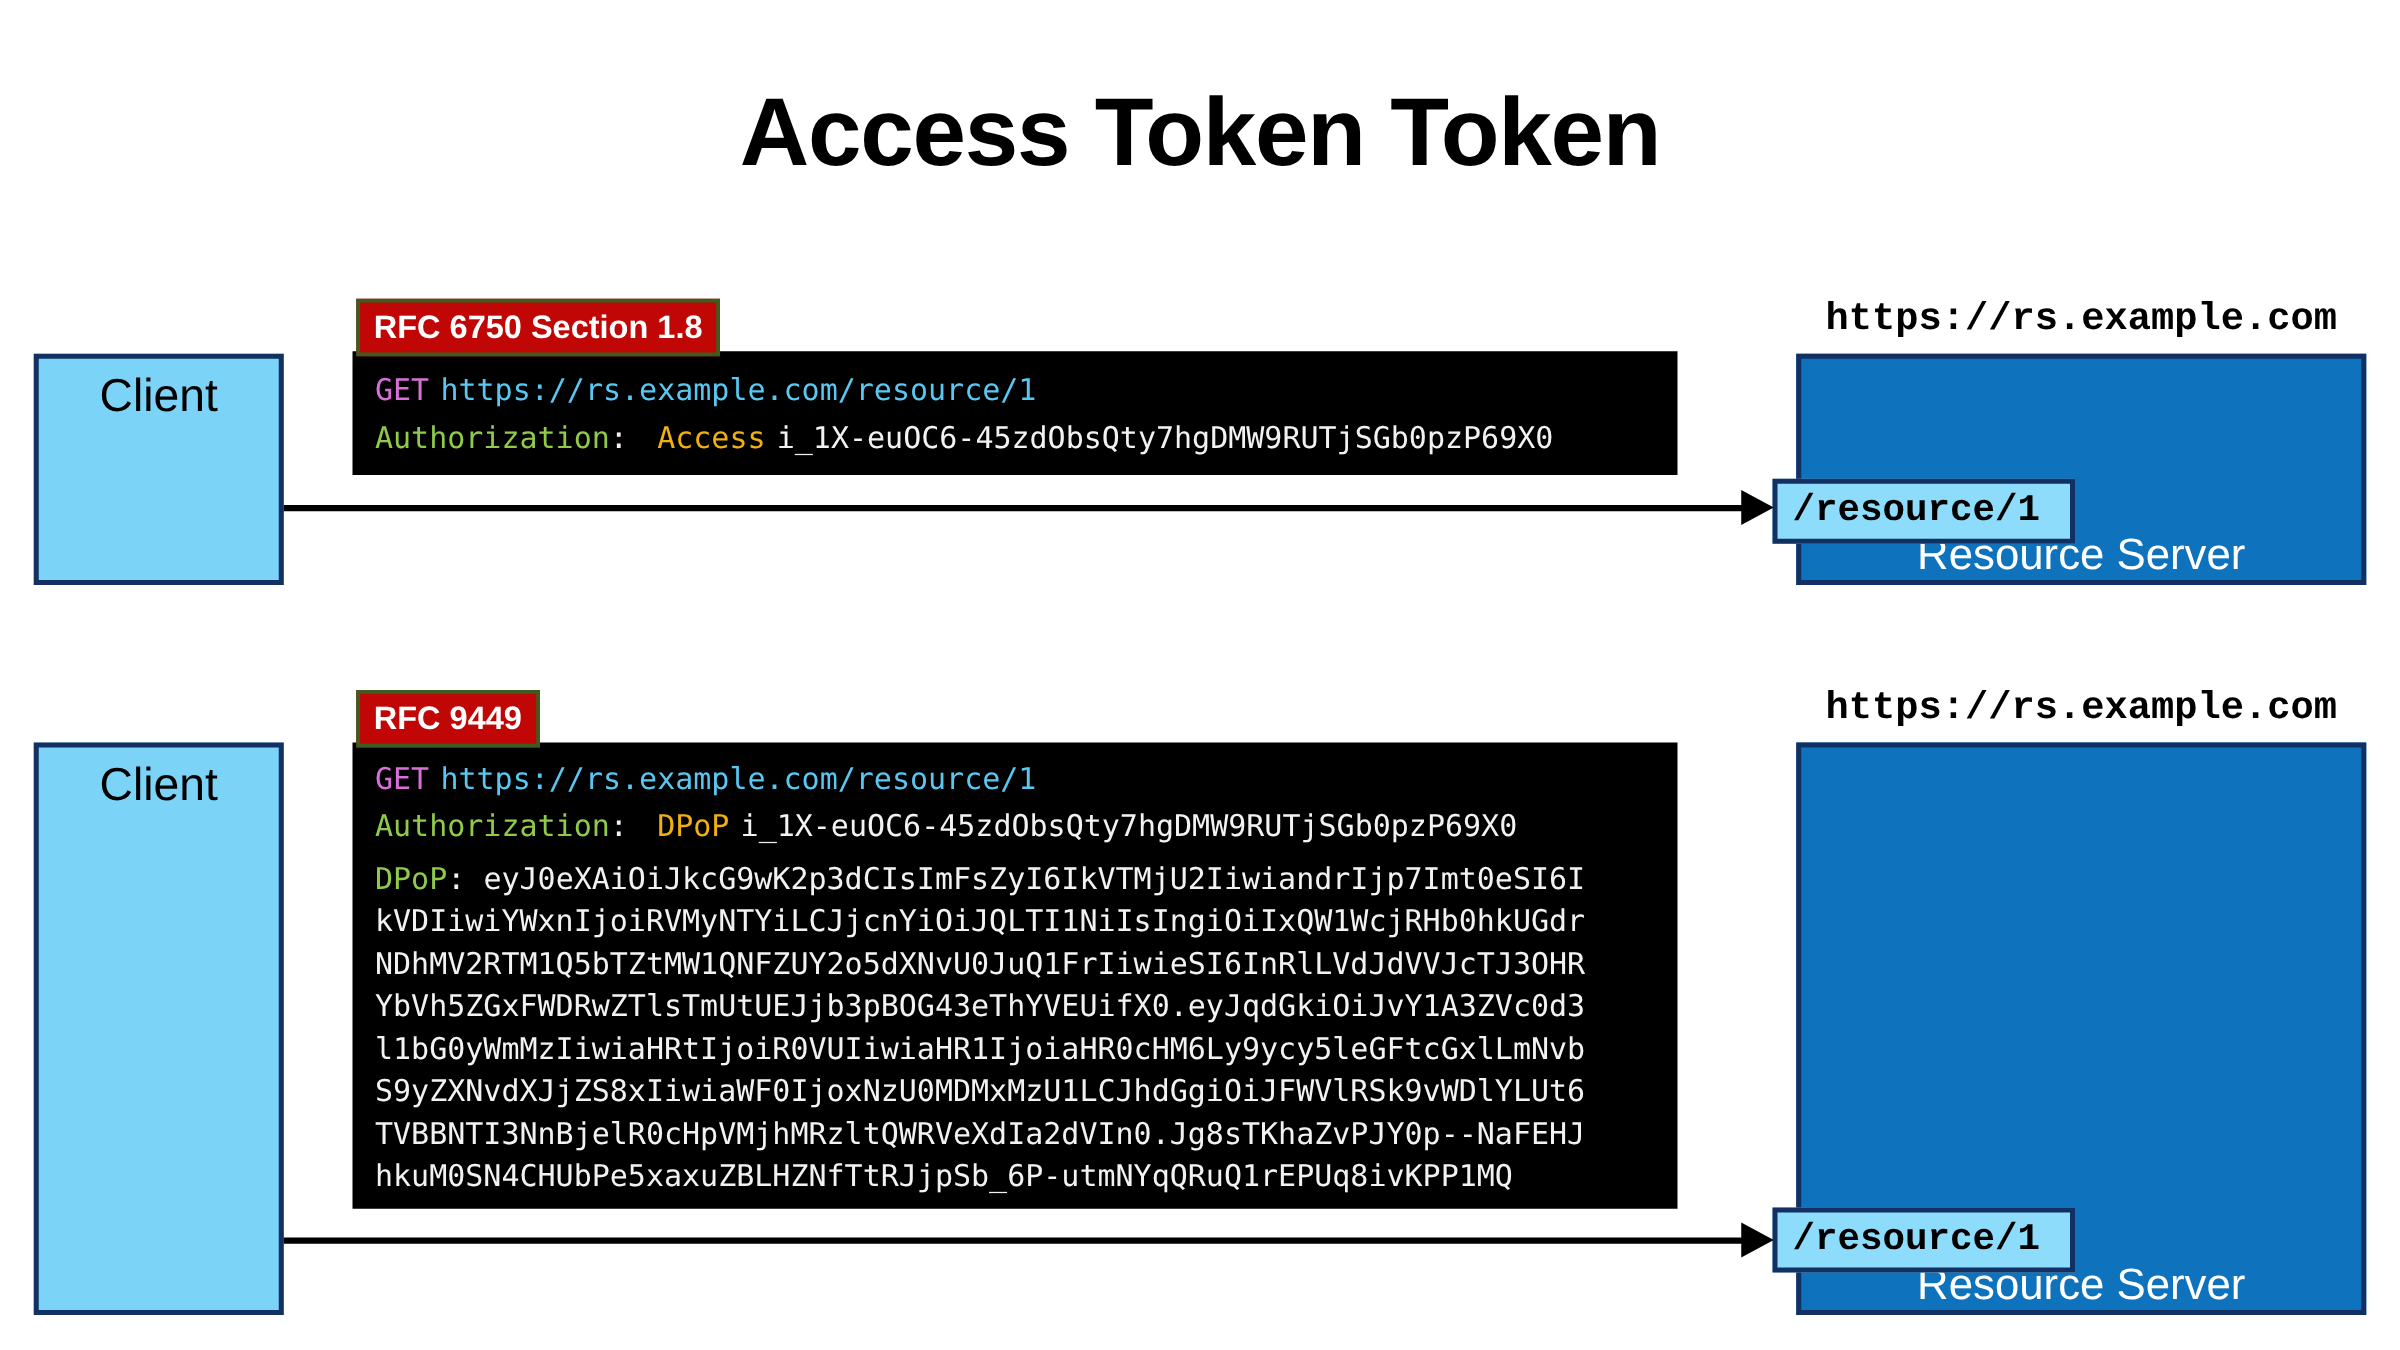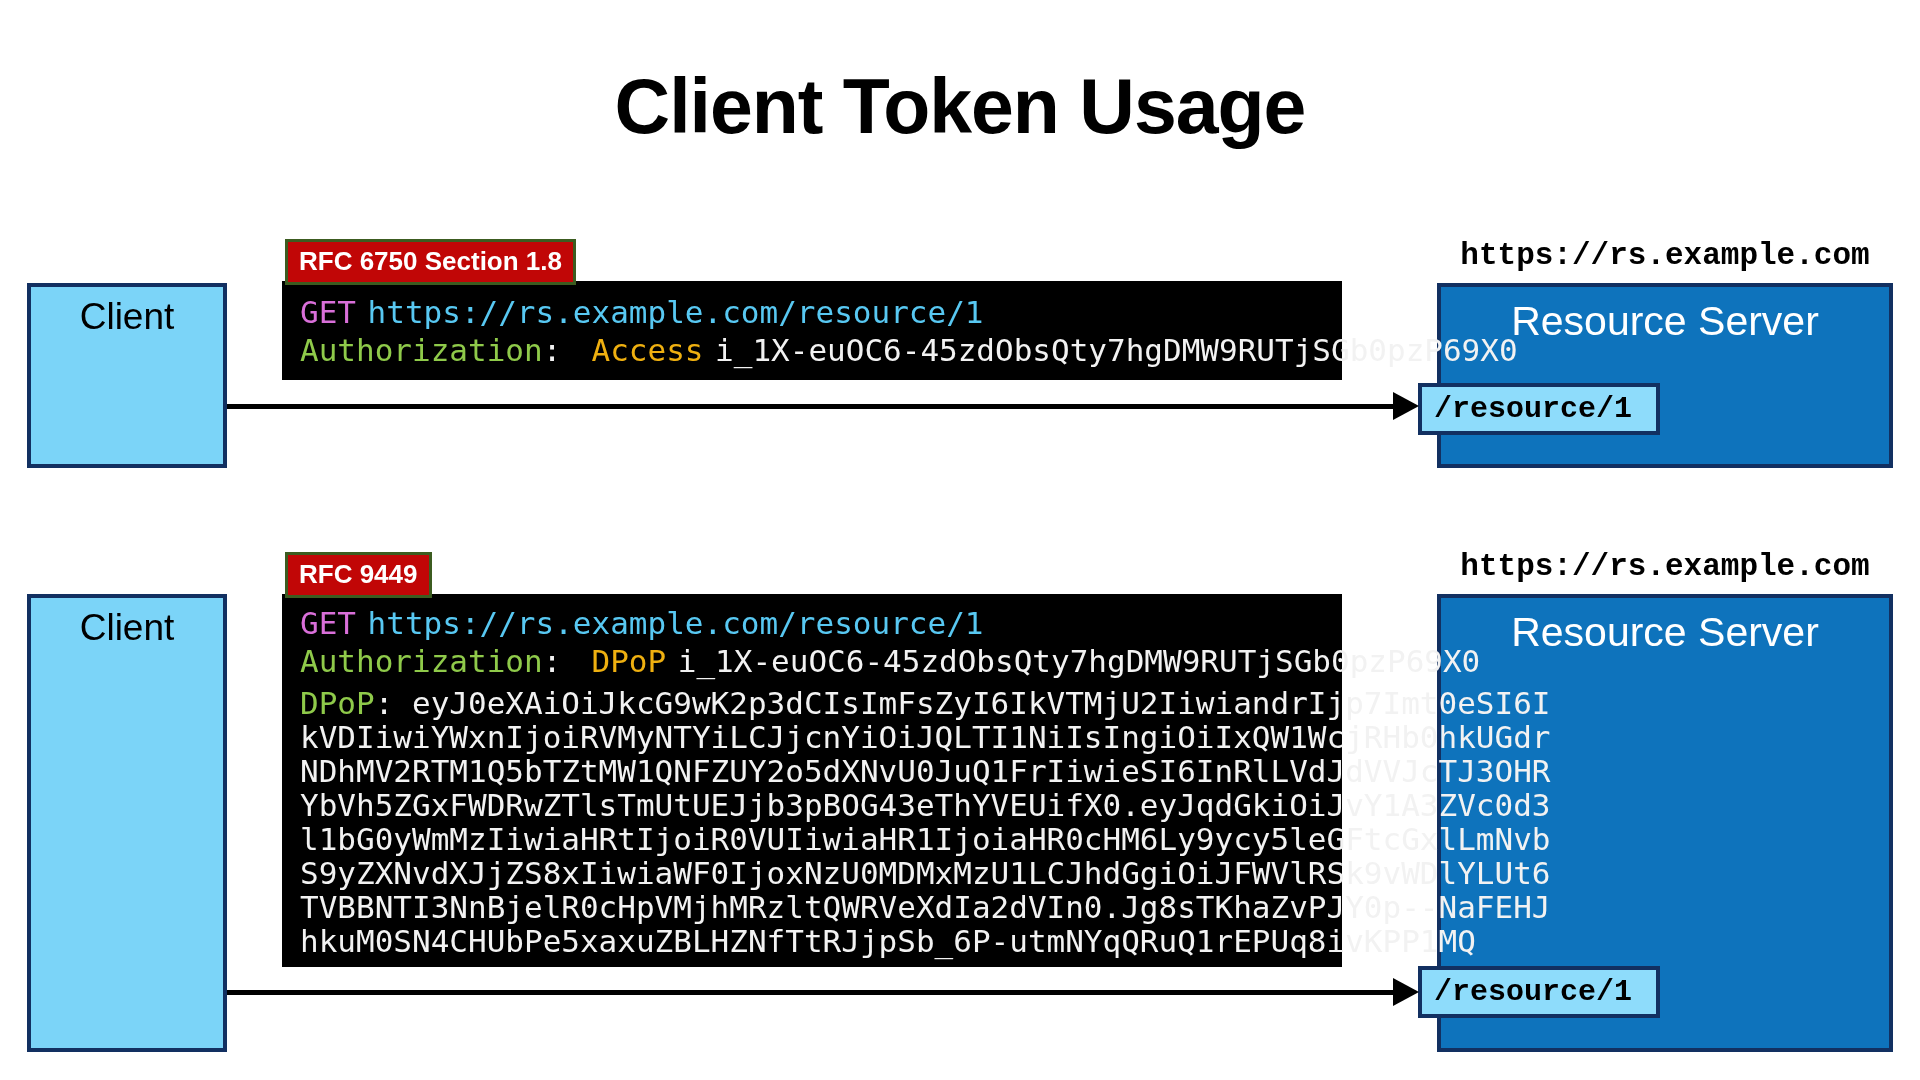--- a/index.html
+++ b/index.html
@@ -23,23 +23,23 @@
     box-sizing: border-box;
     display: flex; justify-content: center; align-items: flex-start;
     padding-top: 9px;
     font-size: 37px; color: #000;
   }
   .server-box {
     position: absolute;
     background: var(--c-server-fill, #0e73bc);
     border: 4px solid var(--c-box-border, #123061);
     box-sizing: border-box;
-    display: flex; justify-content: center; align-items: flex-start;
-    padding-top: 11px;
-    font-size: 41px; color: #fff;
+    display: flex; justify-content: center; align-items: flex-end;
+    padding-top: 27px;
+    font-size: 35px; color: #fff;
   }
   .resource-box {
     position: absolute;
     background: var(--c-resource-fill, #8edcfb);
     border: 4px solid var(--c-box-border, #123061);
     box-sizing: border-box;
     display: flex; align-items: center;
     padding-left: 12px;
     font-family: Liberation Mono, monospace;
     font-size: 30px; font-weight: bold; color: #000;
@@ -60,21 +60,21 @@
     font-size: 26px; font-weight: bold;
     padding: 4px 11px 5px 11px;
     white-space: pre;
     z-index: 2;
   }
   .code {
     position: absolute;
     background: var(--c-code-bg, #000);
     box-sizing: border-box;
     font-family: "DejaVu Sans Mono", monospace;
-    font-size: 31px;
+    font-size: 24px;
     color: var(--c-token, #f2f2f2);
     z-index: 1;
   }
   .code-line { white-space: pre; line-height: 38px; }
   .code-line.dense { line-height: 34px; }
   .dpop-block { margin-top: 6px; }
   .tok-m { color: var(--c-method, #d96fd9); }
   .tok-u { color: var(--c-url, #58c8f2); margin-left: 0.62ch; }
   .tok-k { color: var(--c-header-key, #8fca4a); }
   .tok-s { color: var(--c-scheme, #efb010); margin-left: 0.62ch; }
@@ -90,21 +90,21 @@
     border-bottom: 14px solid transparent;
     border-left: 26px solid #000;
     z-index: 4;
   }
 </style>
 </head>
 <body>
 
 <div id="stage">
 
-  <div class="title">Client Token Usage</div>
+  <div class="title">Access Token Token</div>
 
   <div class="client-box" style="left:27px; top:283px; width:200px; height:185px;">
     <span>Client</span>
   </div>
 
   <div class="badge" style="left:285px; top:239px;">RFC 6750 Section 1.8</div>
 
   <div class="code" style="left:282px; top:281px; width:1060px; height:99px; padding:12px 18px;">
     <div class="code-line"><span class="tok-m">GET</span><span class="tok-u">https://rs.example.com/resource/1</span></div>
     <div class="code-line"><span class="tok-k">Authorization</span><span class="tok-w">: </span><span class="tok-s">Access</span><span class="tok-w gap">i_1X-euOC6-45zdObsQty7hgDMW9RUTjSGb0pzP69X0</span></div>

